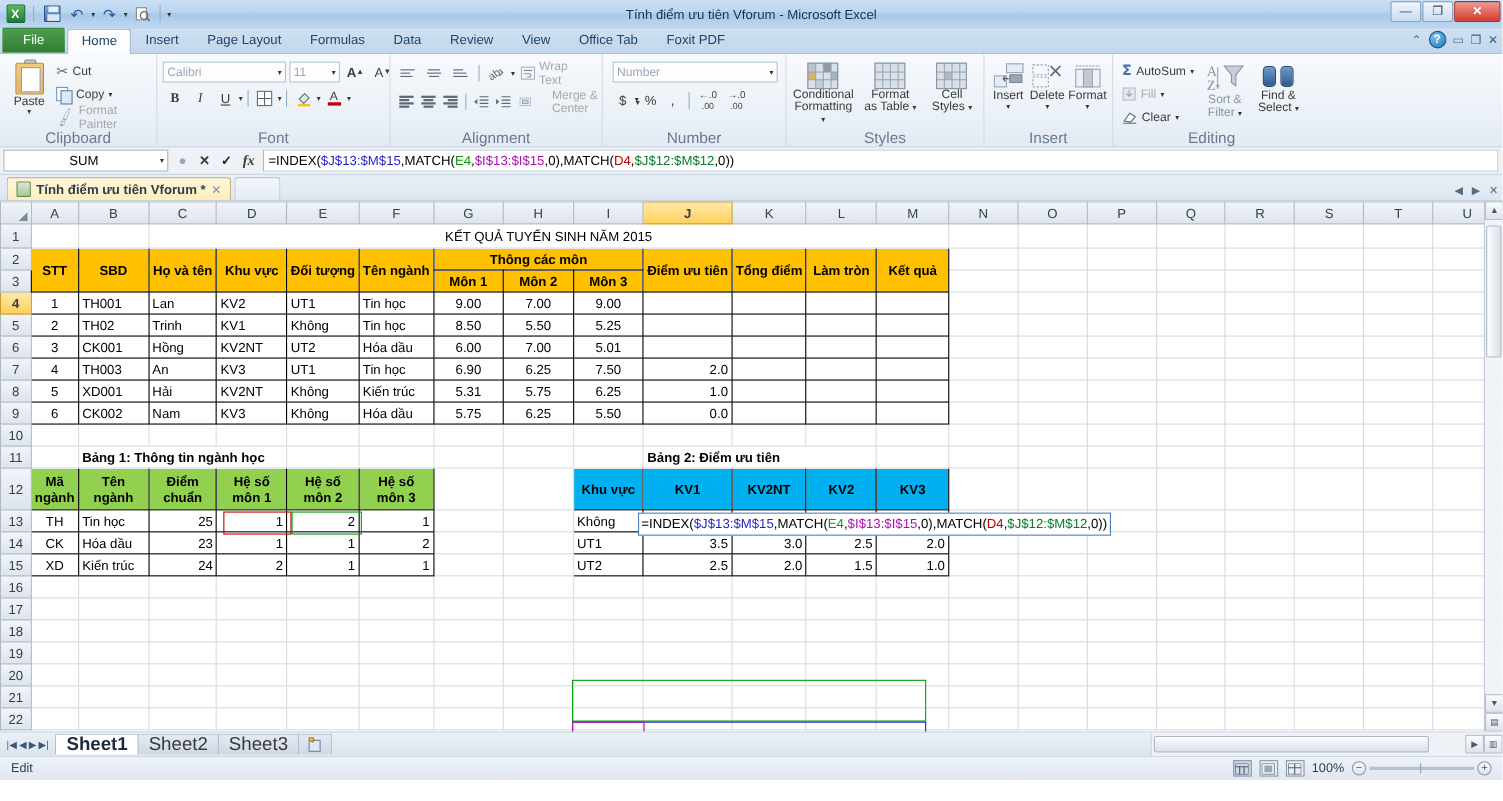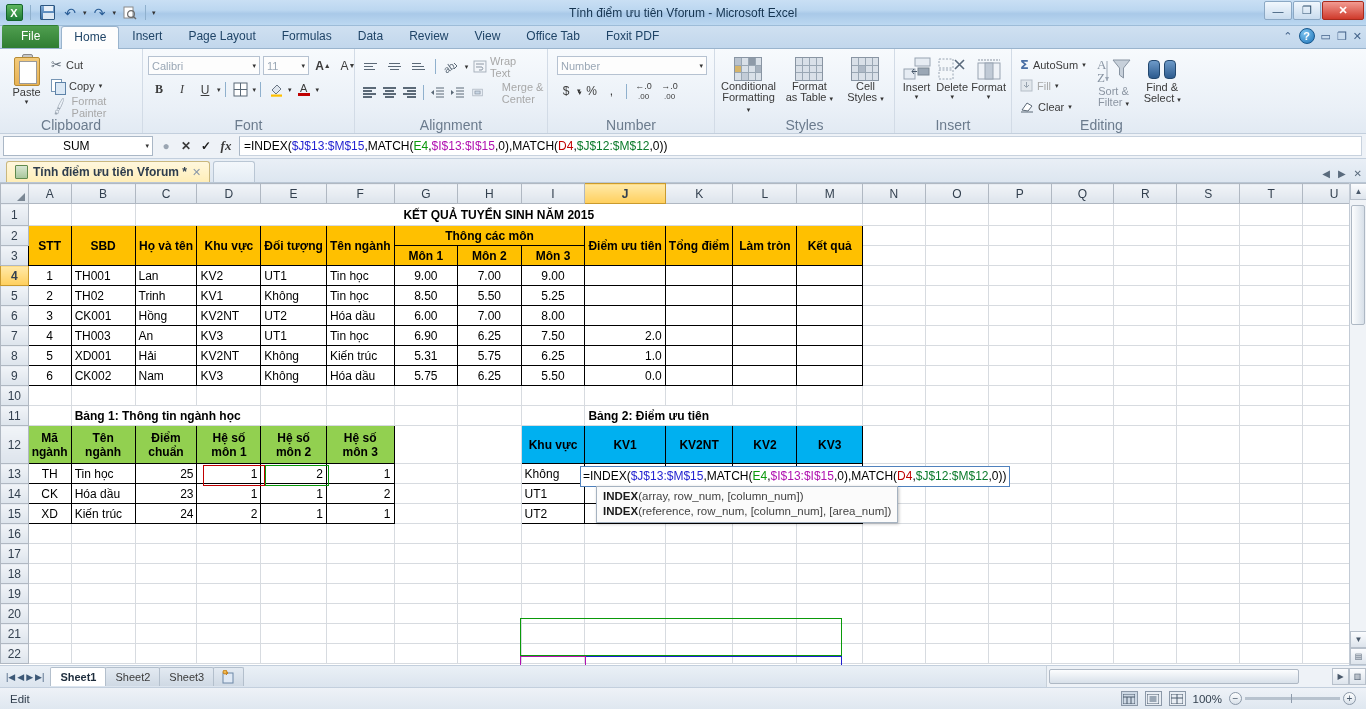--- a/index.html
+++ b/index.html
@@ -159,21 +159,21 @@
   .corner{ background:linear-gradient(to bottom,#f1f4f8,#dde4ec); border:1px solid #b0b8c2; position:relative;}
   .corner:after{content:"";position:absolute;right:3px;bottom:2px;border-style:solid;border-width:0 0 8px 8px;border-color:transparent transparent #7b8794 transparent;}
   
   .bd{ border:1px solid #000 !important; }
   .hdr-orange{ background:#FFC000; font-weight:bold; text-align:center; }
   .hdr-green{ background:#92D050; font-weight:bold; text-align:center; }
   .hdr-blue{ background:#00B0F0; font-weight:bold; text-align:center; color:#000;}
   .ctr{text-align:center;}
   .rgt{text-align:right;}
   .bold{font-weight:bold;}
-  .bigtitle{ font-size:17px; font-weight:bold; text-align:center; color:#000; }
+  .bigtitle{ font-size:17px; font-weight:normal; text-align:center; color:#000; }
   
   .editcell{ position:absolute; background:#fff; border:1px solid #4f81bd; z-index:40;
     font-size:12px; padding:1px 2px; white-space:nowrap; line-height:17px; }
   .tok-blue{color:#1f1fd0;} .tok-green{color:#0a9a0a;} .tok-purple{color:#b010b0;}
   .tok-red{color:#c00000;} .tok-dkgreen{color:#0a7a2a;}
   .tooltip{
     position:absolute; z-index:60; background:#fbfbfb; border:1px solid #a5b2c0;
     box-shadow:1px 1px 3px rgba(0,0,0,.25); font-size:11.5px; padding:2px 6px 3px; color:#444;
     line-height:15px; white-space:nowrap;
   }
@@ -181,21 +181,21 @@
   
   .refbox{ position:absolute; z-index:35; pointer-events:none; }
   
   .vscroll{ position:absolute; right:0; top:0; width:17px; bottom:0; background:#f0f3f7; border-left:1px solid #c3cbd5;}
   .vthumb{ position:absolute; left:1px; right:1px; top:22px; height:120px; background:linear-gradient(to right,#fcfdfe,#d8e0e9); border:1px solid #aeb8c4; border-radius:2px;}
   .sc-arrow{ width:17px;height:17px; display:flex;align-items:center;justify-content:center; font-size:8px; color:#49586a;
     background:linear-gradient(to bottom,#fbfcfe,#dde4ec); border:1px solid #b7c0cb;}
   
   .sheetbar{ height:22px; background:linear-gradient(to bottom,#eaf0f6,#dbe4ee); display:flex; align-items:center; border-top:1px solid #c3cfdd; position:relative;}
   .navbtns{ display:flex; gap:2px; padding:0 6px; color:#3c5876; font-size:9px; }
-  .stab{ height:19px; padding:0 9px; display:flex; align-items:center; font-size:11px; color:#3a3a3a;
+  .stab{ height:19px; padding:0 9px; display:flex; align-items:center; font-size:17px; color:#3a3a3a;
     background:linear-gradient(to bottom,#e3eaf2,#cfd9e4); border:1px solid #b3bfcc; border-bottom:none;
     border-radius:2px 2px 0 0; margin-right:-1px; }
   .stab.active{ background:#fff; font-weight:bold; color:#1d2c3c; }
   .hscroll{ position:absolute; right:0; top:0; bottom:0; width:320px; background:#eef2f7; border-left:1px solid #c8d1da; display:flex; align-items:center;}
   .hthumb{ position:absolute; left:2px; width:250px; top:3px; bottom:3px; background:linear-gradient(to bottom,#fcfdfe,#d8e0e9); border:1px solid #aeb8c4; border-radius:2px;}
   .statusbar{ height:22px; background:linear-gradient(to bottom,#eef2f7,#dfe7f0); border-top:1px solid #c3cfdd;
     display:flex; align-items:center; font-size:11.5px; color:#33404f; }
   .sb-left{ padding-left:10px; }
   .sb-right{ margin-left:auto; display:flex; align-items:center; gap:7px; padding-right:10px;}
   .viewbtn{ width:17px;height:15px;border:1px solid #8b98a8; background:#e8edf3; display:flex;align-items:center;justify-content:center;}
@@ -799,21 +799,21 @@
         <tr style="height:20px">
           <td class="rowhdr">6</td>
           <td class="cell bd ctr">3</td>
           <td class="cell bd">CK001</td>
           <td class="cell bd">Hồng</td>
           <td class="cell bd">KV2NT</td>
           <td class="cell bd">UT2</td>
           <td class="cell bd">Hóa dầu</td>
           <td class="cell bd ctr">6.00</td>
           <td class="cell bd ctr">7.00</td>
-          <td class="cell bd ctr">8.00</td>
+          <td class="cell bd ctr">5.01</td>
           <td class="cell bd rgt"></td>
           <td class="cell bd"></td>
           <td class="cell bd"></td>
           <td class="cell bd"></td>
           <td class="cell"></td>
           <td class="cell"></td>
           <td class="cell"></td>
           <td class="cell"></td>
           <td class="cell"></td>
           <td class="cell"></td>
@@ -1198,24 +1198,20 @@
           <td class="cell"></td>
           <td class="cell"></td>
           <td class="cell"></td>
           <td class="cell"></td>
         </tr>
       </tbody>
     </table>
 
   <div class="editcell" id="editcell" style="left:580px;top:283px;"><span>=INDEX(</span><span class="tok-blue">$J$13:$M$15</span><span>,MATCH(</span><span class="tok-green">E4</span><span>,</span><span class="tok-purple">$I$13:$I$15</span><span>,0),MATCH(</span><span class="tok-red">D4</span><span>,</span><span class="tok-dkgreen">$J$12:$M$12</span><span>,0))</span></div>
 
-  <div class="tooltip" style="left:596px;top:303px;">
-    <div><b>INDEX</b><span>(array, row_num, [column_num])</span></div>
-    <div><b>INDEX</b><span>(reference, row_num, [column_num], [area_num])</span></div>
-  </div>
 
   <div class="refbox" id="ref-d4" style="left:203px;top:282px;width:62px;height:21px;border:1.5px solid #c00000"></div>
   <div class="refbox" id="ref-e4" style="left:265px;top:282px;width:64px;height:21px;border:1.5px solid #0a9a0a"></div>
   <div class="refbox" id="ref-j12" style="left:520px;top:435px;width:322px;height:38px;border:1.5px solid #0a9a0a"></div>
   <div class="refbox" id="ref-j13" style="left:520px;top:473px;width:322px;height:60px;border:1.5px solid #1f1fd0"></div>
   <div class="refbox" id="ref-i13" style="left:520px;top:473px;width:66px;height:60px;border:1.5px solid #b010b0"></div>
 
   <div class="vscroll">
     <div class="sc-arrow" style="position:absolute;top:0;left:0">▲</div>
     <div class="vthumb"></div>

